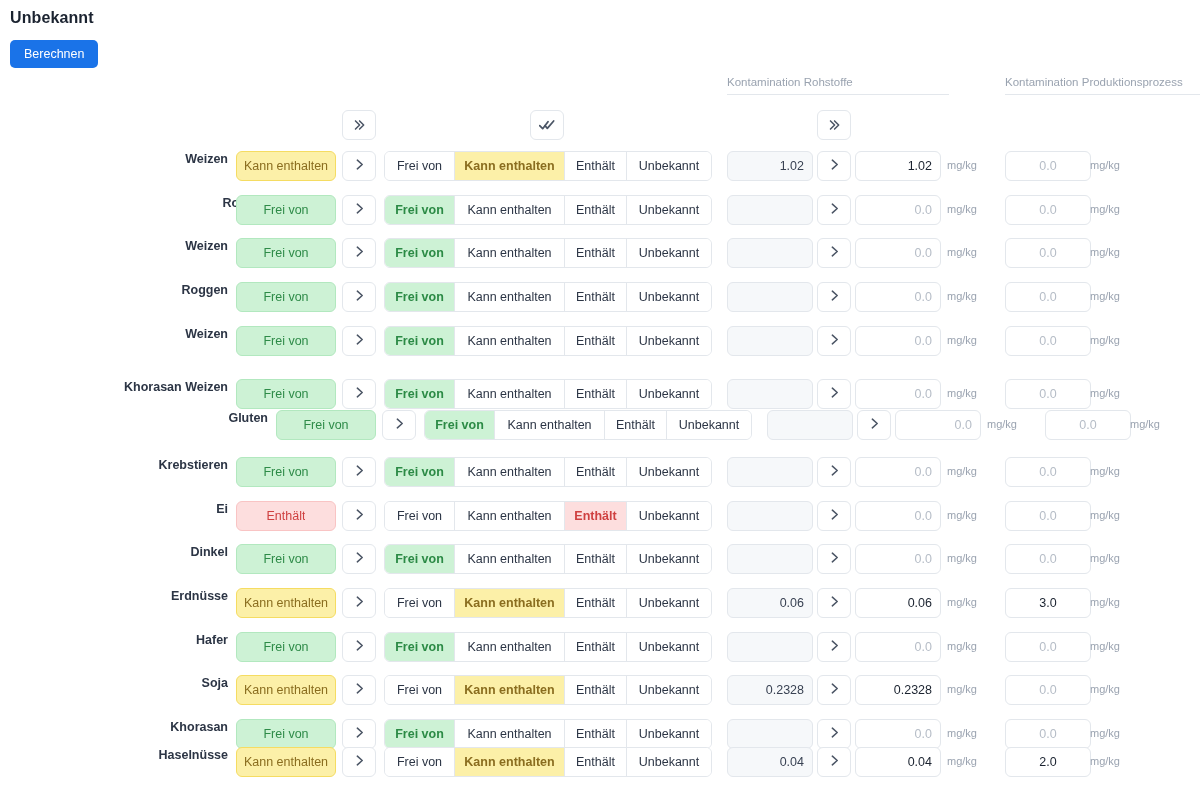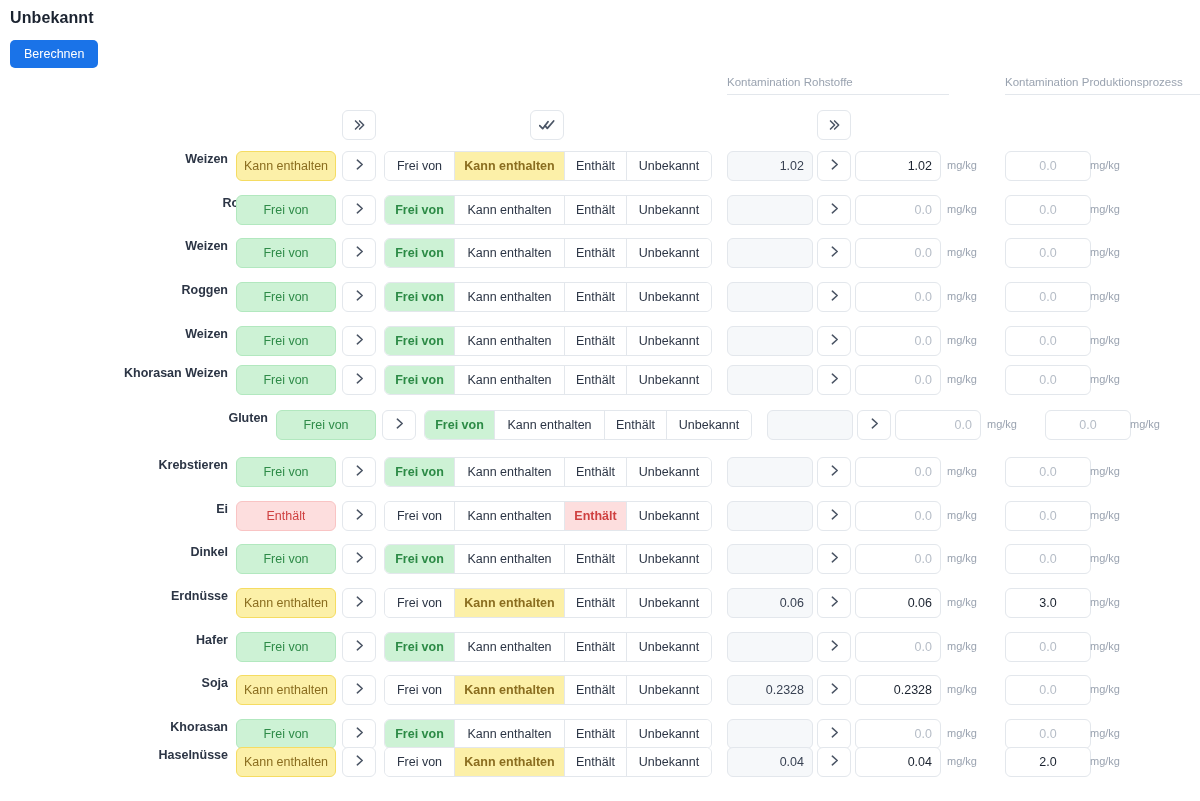--- a/index.html
+++ b/index.html
@@ -307,21 +307,21 @@
         <div class="chev-btn chev-row-2" style="top: 7px;">
           <span><svg width="13" height="13" viewBox="0 0 24 24" fill="none" stroke="#4b5565" stroke-width="2.8" stroke-linecap="round" stroke-linejoin="round">
               <polyline points="8 4 17 12 8 20"></polyline>
             </svg></span>
         </div>
         <input type="text" class="num" placeholder="0.0" style="left: 855px; top: 7px; width: 86px;">
         <div class="unit raw" style="top: 15px;">mg/kg</div>
         <input type="text" class="num center" placeholder="0.0" style="left: 1005px; top: 7px; width: 86px;">
         <div class="unit proc" style="top: 15px;">mg/kg</div>
       </div>
-      <div class="row" style="top: 358px;">
+      <div class="row" style="top: 372px;">
         <div class="row-label" style="top: 8px;">Khorasan Weizen</div>
         <div class="chip free" style="top: 7px;">
           <span>Frei von</span>
         </div>
         <div class="chev-btn chev-row-1" style="top: 7px;">
           <span><svg width="13" height="13" viewBox="0 0 24 24" fill="none" stroke="#4b5565" stroke-width="2.8" stroke-linecap="round" stroke-linejoin="round">
               <polyline points="8 4 17 12 8 20"></polyline>
             </svg></span>
         </div>
         <div class="segmented" style="top: 7px;">

